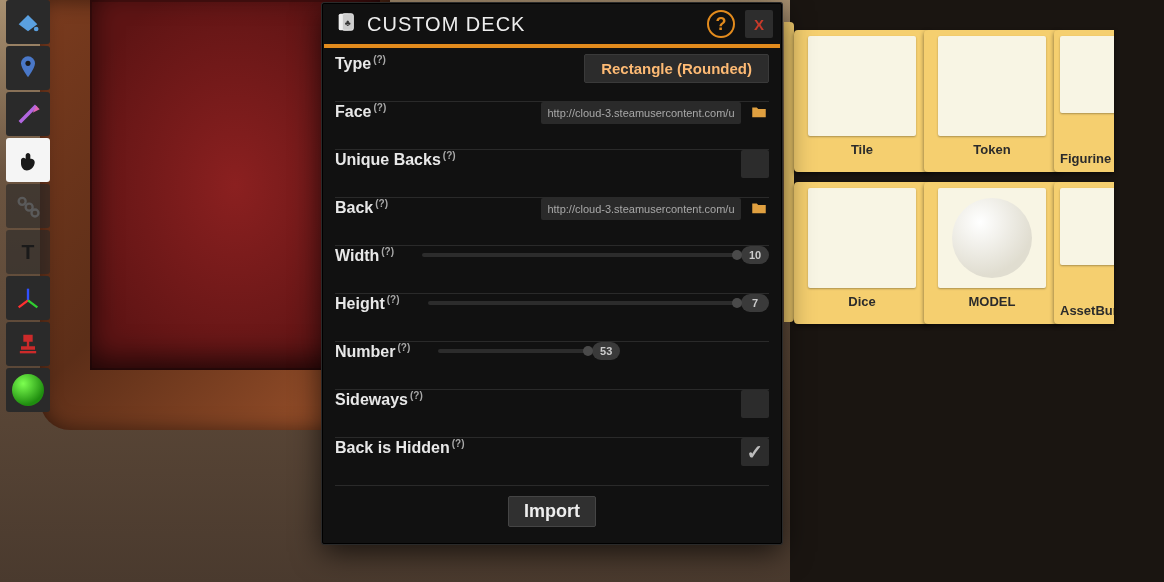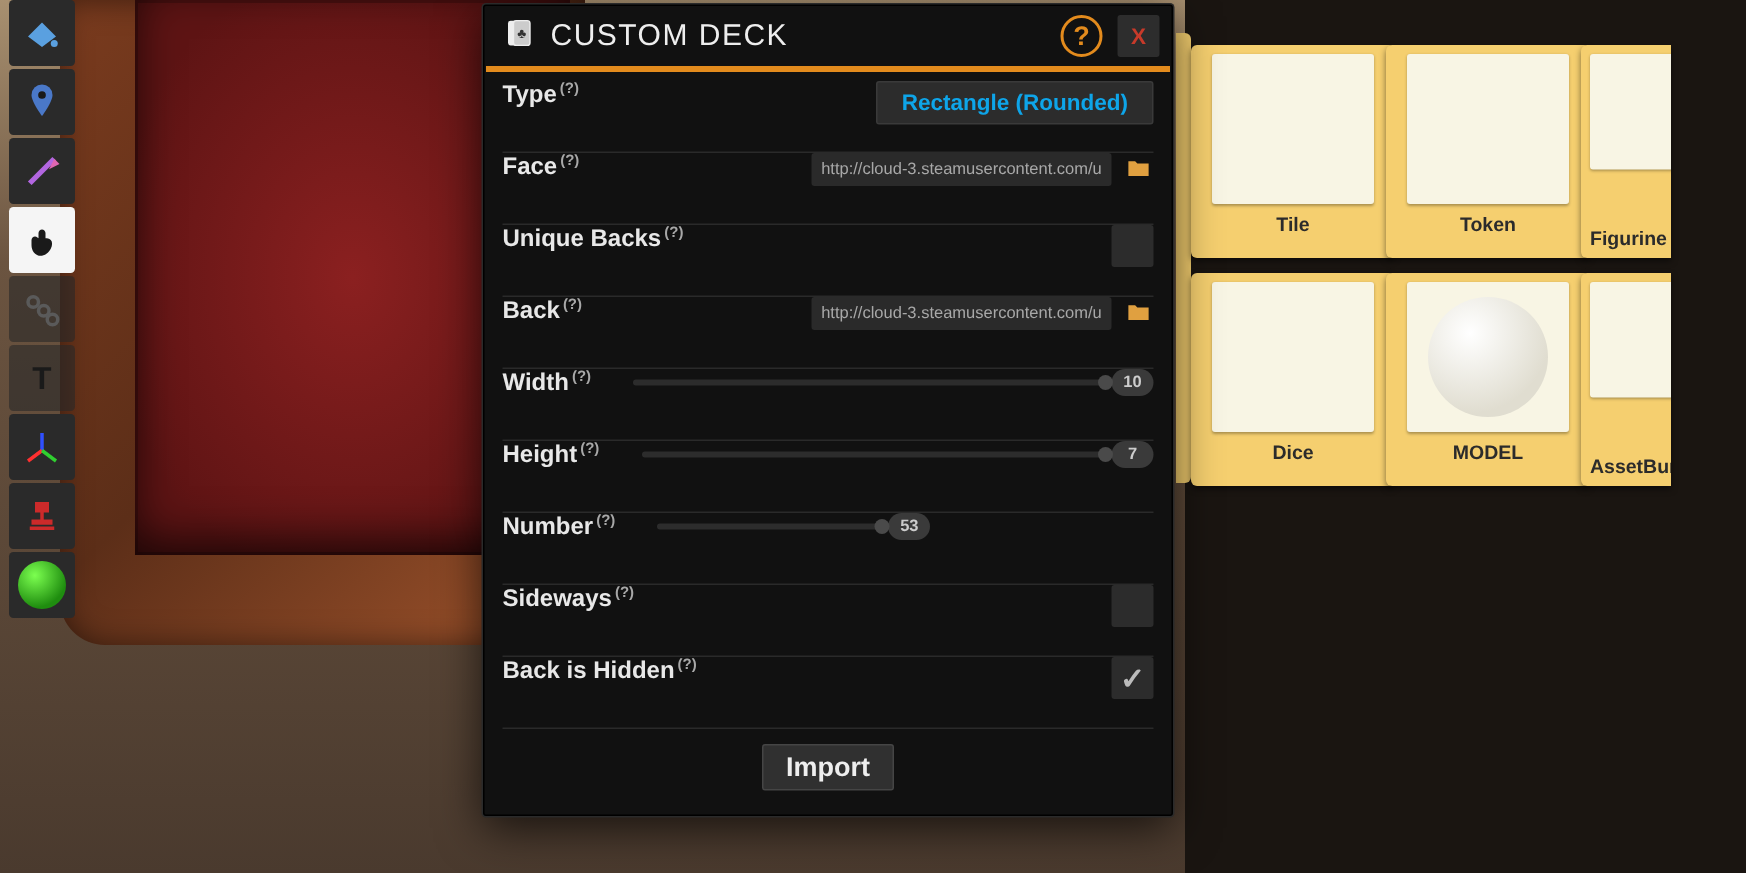--- a/index.html
+++ b/index.html
@@ -167,21 +167,21 @@
     font-size: 10px;
     font-weight: bold;
     color: #a8a8a8;
     margin-left: 2px;
     vertical-align: super;
   }
   .row-spacer { flex:1; }
   .type-select {
     background: #2c2c2c;
     border: 1px solid #3a3a3a;
-    color: #0ea5e9;
+    color: #fdba74;
     font-size: 15px;
     font-weight: bold;
     padding: 5px 16px;
     border-radius: 2px;
     cursor: pointer;
   }
   .url-input {
     width: 200px;
     height: 22px;
     background: #2a2a2a;

